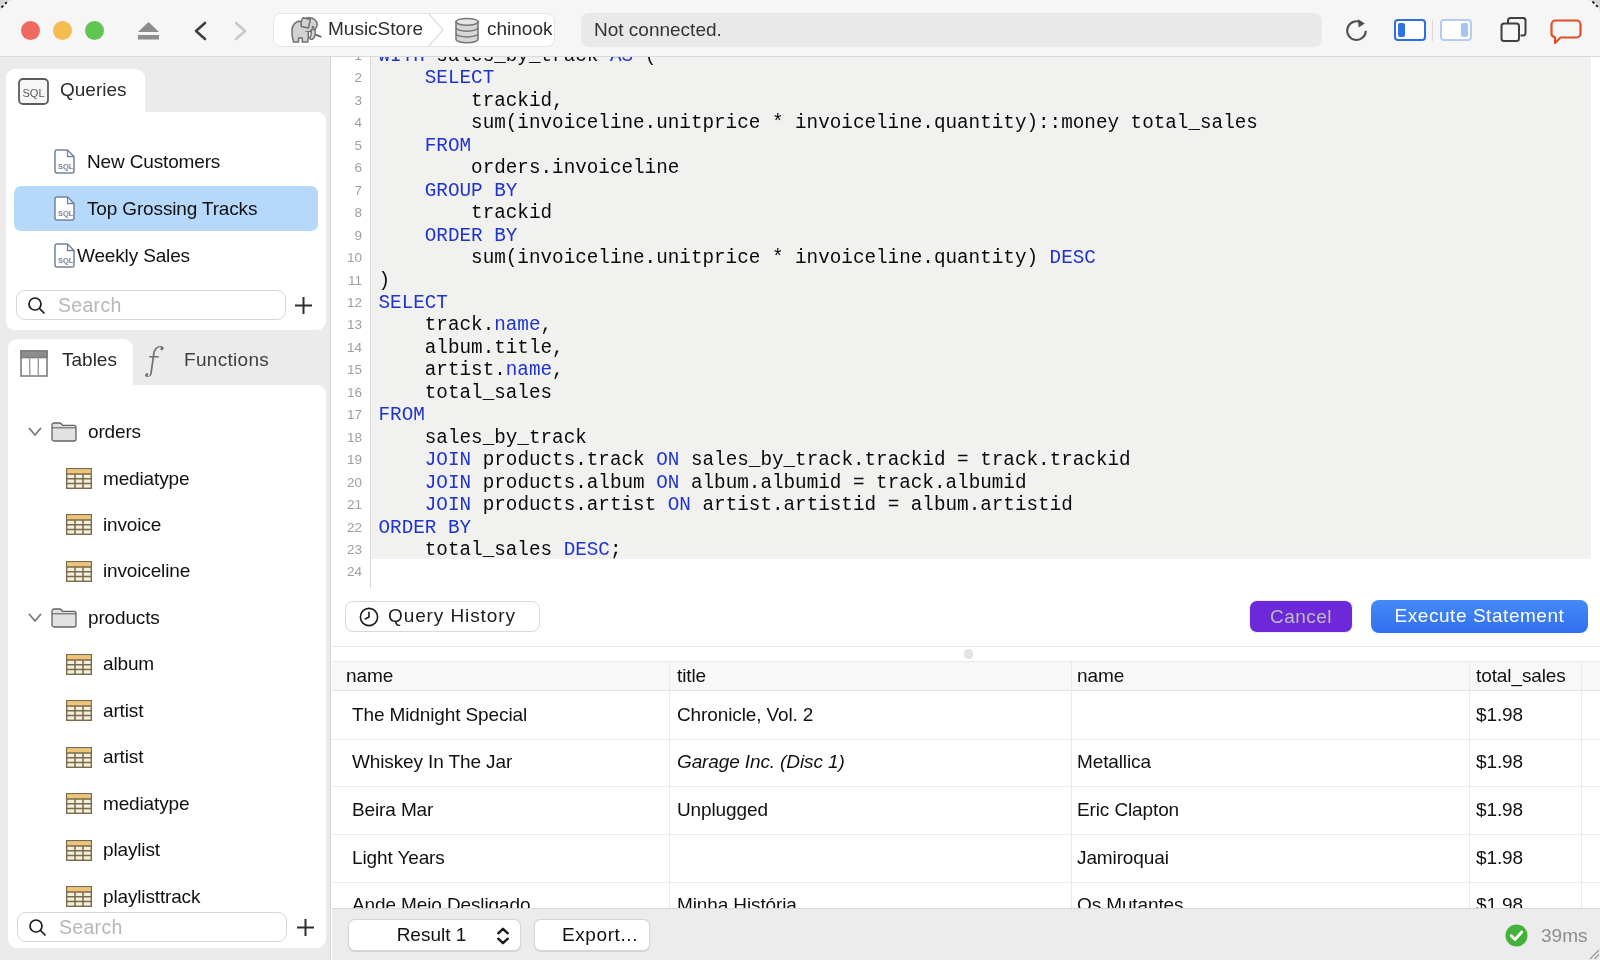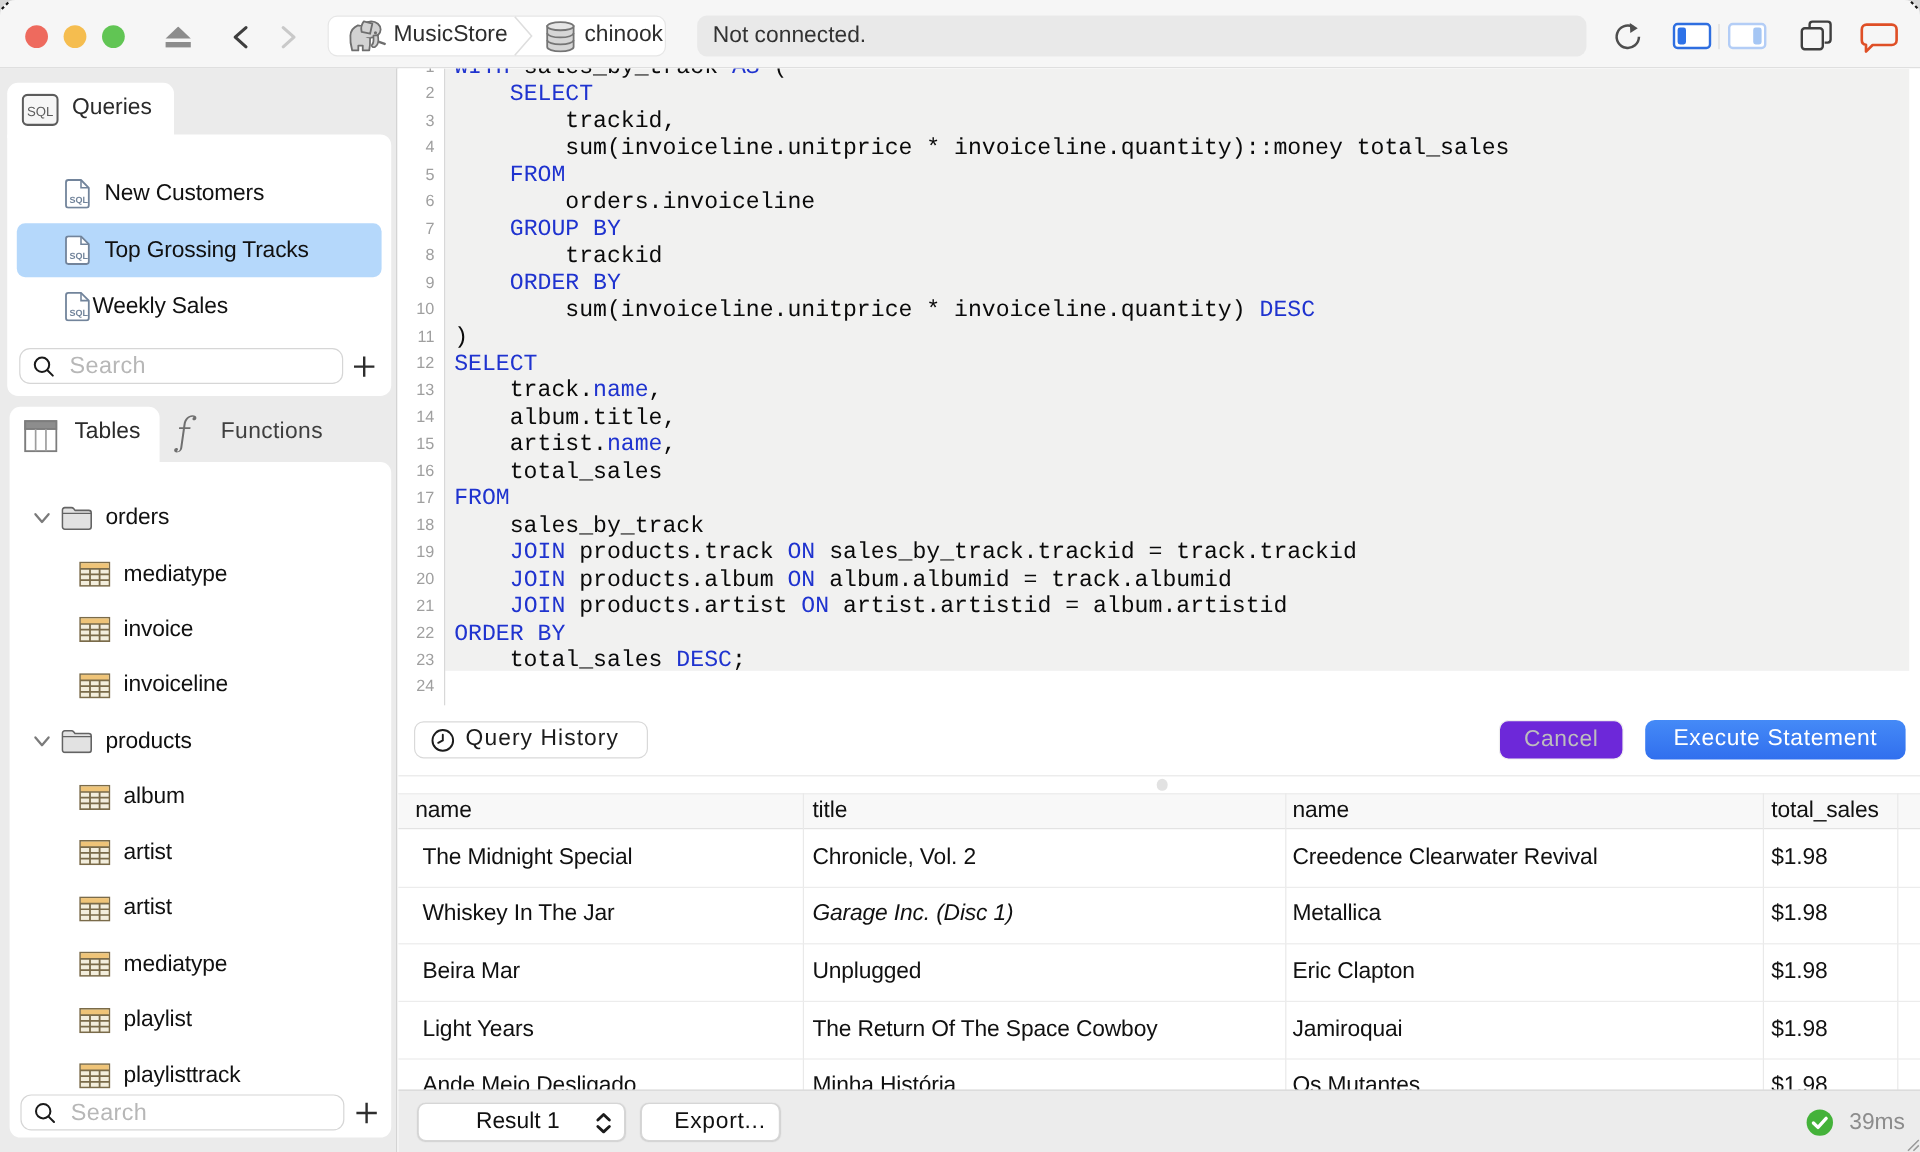--- a/index.html
+++ b/index.html
@@ -216,38 +216,36 @@
   <div class="hdr" style="left:745px;">name</div>
   <div class="hdr" style="left:1144px;">total_sales</div>
 
   <div class="vline" style="left:337px;"></div>
   <div class="vline" style="left:739px;"></div>
   <div class="vline" style="left:1137px;"></div>
   <div class="vline" style="left:1249px;"></div>
 
   <div class="cell" style="left:20px;  top:48.5px;">The Midnight Special</div>
   <div class="cell" style="left:345px; top:48.5px;">Chronicle, Vol. 2</div>
-  <div class="cell" style="left:745px; top:48.5px;">Creedence Clearwater Revival</div>
   <div class="cell" style="left:1144px;top:48.5px;">$1.98</div>
   <div class="hline" style="top:87.5px;"></div>
 
   <div class="cell" style="left:20px;  top:96.3px;">Whiskey In The Jar</div>
   <div class="cell" style="left:345px; top:96.3px;font-style:italic;">Garage Inc. (Disc 1)</div>
   <div class="cell" style="left:745px; top:96.3px;">Metallica</div>
   <div class="cell" style="left:1144px;top:96.3px;">$1.98</div>
   <div class="hline" style="top:135.2px;"></div>
 
   <div class="cell" style="left:20px;  top:144px;">Beira Mar</div>
   <div class="cell" style="left:345px; top:144px;">Unplugged</div>
   <div class="cell" style="left:745px; top:144px;">Eric Clapton</div>
   <div class="cell" style="left:1144px;top:144px;">$1.98</div>
   <div class="hline" style="top:182.9px;"></div>
 
   <div class="cell" style="left:20px;  top:191.7px;">Light Years</div>
-  <div class="cell" style="left:345px; top:191.7px;">The Return Of The Space Cowboy</div>
   <div class="cell" style="left:745px; top:191.7px;">Jamiroquai</div>
   <div class="cell" style="left:1144px;top:191.7px;">$1.98</div>
   <div class="hline" style="top:230.6px;"></div>
 
   <div class="cell" style="left:20px;  top:239.4px;">Ande Meio Desligado</div>
   <div class="cell" style="left:345px; top:239.4px;">Minha História</div>
   <div class="cell" style="left:745px; top:239.4px;">Os Mutantes</div>
   <div class="cell" style="left:1144px;top:239.4px;">$1.98</div>
 </div>
 

